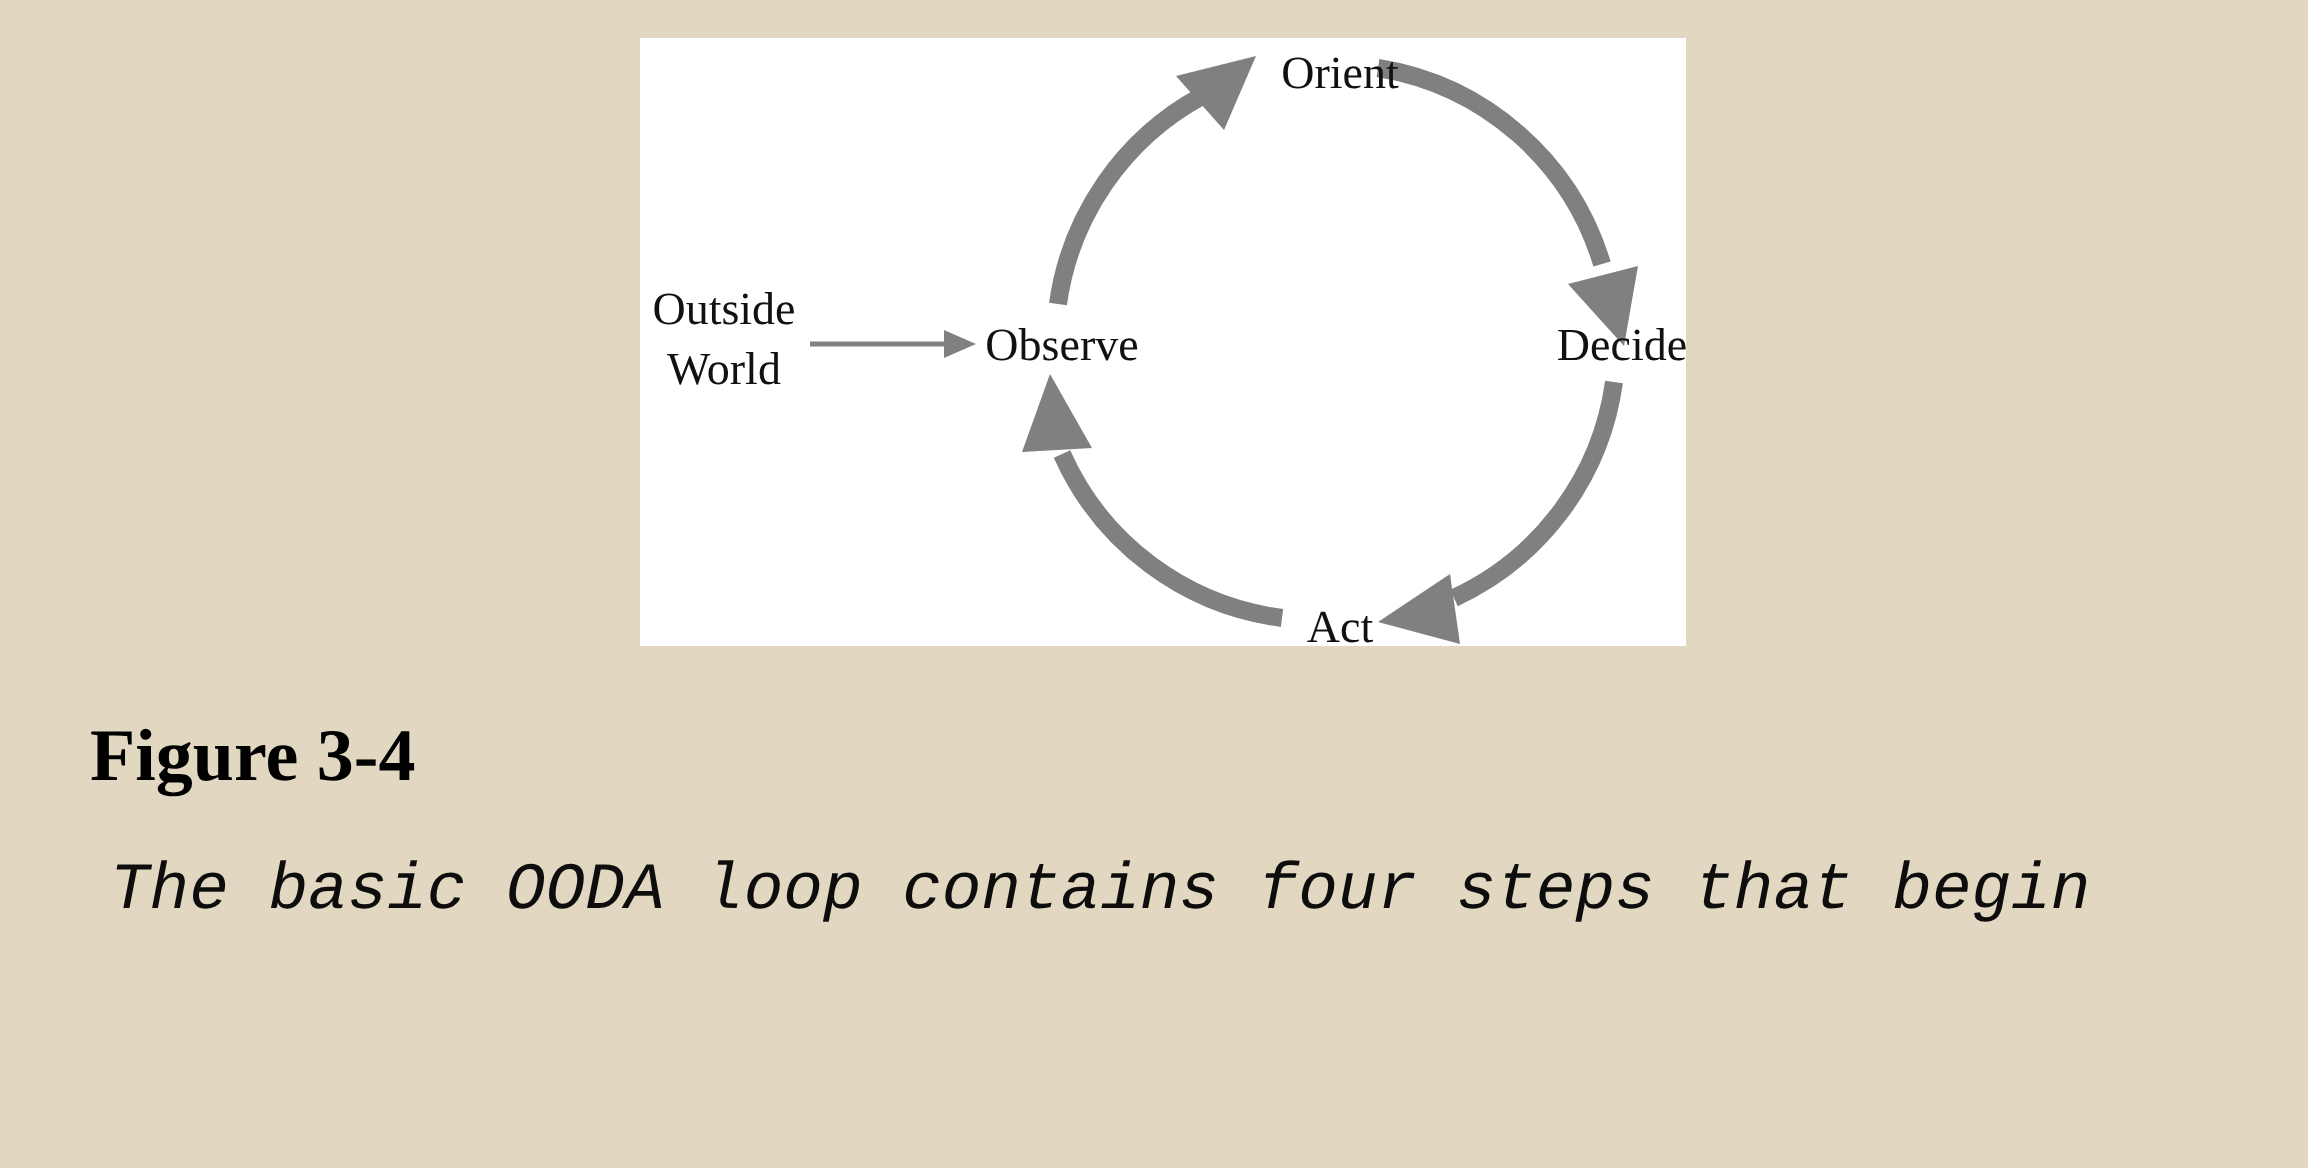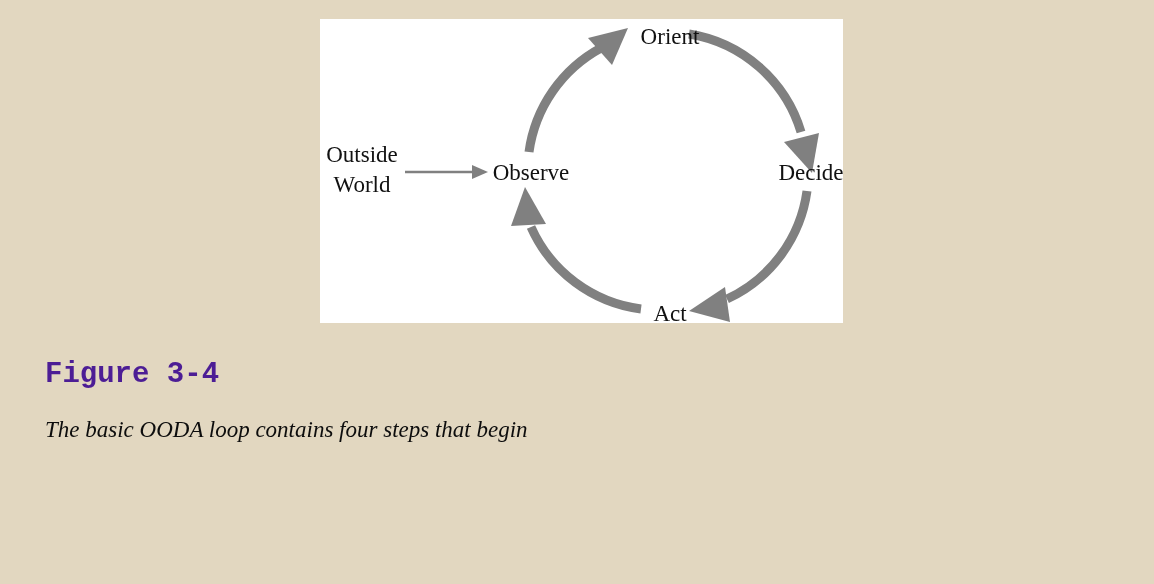--- a/index.html
+++ b/index.html
@@ -52,36 +52,36 @@
   }
 
   
   #caption-block {
     position: absolute;
     left: 45px;
     top: 360px;
     width: 1060px;
   }
   #figure-number {
-    font-family: Liberation Mono, monospace;
+    font-family: Liberation Serif, serif;
     font-weight: bold;
-    font-size: 29px;
-    color: #4c1d95;
+    font-size: 37px;
+    color: #000000;
     line-height: 1.0;
     letter-spacing: 0px;
     margin: 0 0 22px 0;
     white-space: nowrap;
   }
   #caption-text {
-    font-family: Liberation Serif, serif;
+    font-family: Liberation Mono, monospace;
     font-style: italic;
-    font-size: 23px;
+    font-size: 33px;
     color: #0d0d0d;
     line-height: 1.62;
-    margin: 0;
+    margin: 10px;
     max-width: 1020px;
   }
   .cap-line { display: block; white-space: nowrap; }
 </style>
 </head>
 <body>
 
 <div id="page">
 
   <div id="figure-panel">

